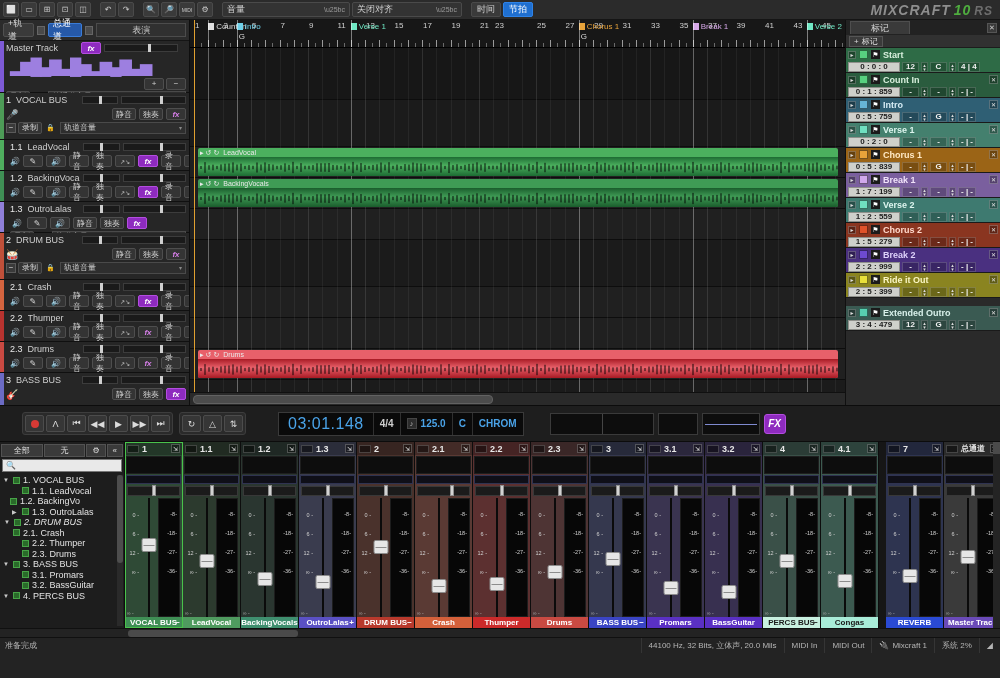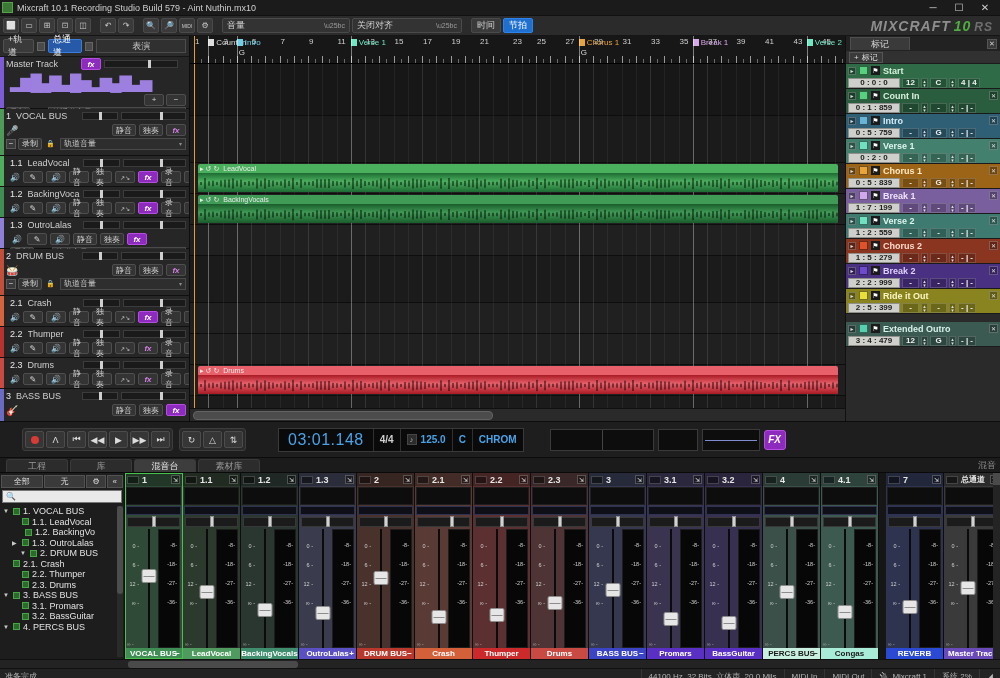--- a/index.html
+++ b/index.html
@@ -257,29 +257,20 @@
   .st-left { padding-left:5px; }
   .st-right { margin-left:auto; display:flex; align-items:center; }
   .st-seg { padding:0 7px; border-left:1px solid #353535; height:15px;
     display:flex; align-items:center; gap:3px; }
 </style>
 </head>
 <body>
 
 <div class="app">
 
-  <div class="titlebar">
-    <div class="tb-ico"></div>
-    <div class="tb-title">Mixcraft 10.1 Recording Studio Build 579 - Aint Nuthin.mx10</div>
-    <div class="tb-btns">
-      <div class="tb-btn">─</div>
-      <div class="tb-btn">☐</div>
-      <div class="tb-btn close">✕</div>
-    </div>
-  </div>
 
 
   <div class="toolbar">
     <div id="tbicons" style="display:flex;gap:2px;align-items:center">
         <div class="tbi">⬜</div>
         <div class="tbi">▭</div>
         <div class="tbi">⊞</div>
         <div class="tbi">⊡</div>
         <div class="tbi">◫</div>
         <div class="tb-sep"></div>
@@ -563,21 +554,21 @@
           <div class="bar-lab" style="left: 33.5px;">3</div>
           <div class="bar-lab" style="left: 62px;">5</div>
           <div class="bar-lab" style="left: 90.5px;">7</div>
           <div class="bar-lab" style="left: 119px;">9</div>
           <div class="bar-lab" style="left: 147.5px;">11</div>
           <div class="bar-lab" style="left: 176px;">13</div>
           <div class="bar-lab" style="left: 204.5px;">15</div>
           <div class="bar-lab" style="left: 233px;">17</div>
           <div class="bar-lab" style="left: 261.5px;">19</div>
           <div class="bar-lab" style="left: 290px;">21</div>
-          <div class="bar-lab" style="left: 323px;">23</div>
+          <div class="bar-lab" style="left: 305px;">23</div>
           <div class="bar-lab" style="left: 347px;">25</div>
           <div class="bar-lab" style="left: 375.5px;">27</div>
           <div class="bar-lab" style="left: 404px;">29</div>
           <div class="bar-lab" style="left: 432.5px;">31</div>
           <div class="bar-lab" style="left: 461px;">33</div>
           <div class="bar-lab" style="left: 489.5px;">35</div>
           <div class="bar-lab" style="left: 518px;">37</div>
           <div class="bar-lab" style="left: 546.5px;">39</div>
           <div class="bar-lab" style="left: 575px;">41</div>
           <div class="bar-lab" style="left: 603.5px;">43</div>
@@ -1594,27 +1585,20 @@
         <div class="split"></div>
       </div>
       <div class="mbar" style="width:40px"></div>
       <div class="mbar" style="width:58px">
         <div style="position:absolute;left:2px;right:2px;top:50%;height:1px;background:#7f8ad0"></div>
       </div>
       <div class="mfx">FX</div>
     </div>
   </div>
 
-  <div class="lowtabs" id="lowtabs">
-      <div class="ltab">工程</div>
-      <div class="ltab">库</div>
-      <div class="ltab on">混音台</div>
-      <div class="ltab">素材库</div>
-      <div class="ltab-r">混音</div>
-    </div>
 
   <div class="mixer">
     <div class="mixlist">
       <div class="ml-bar" id="mlbar">
           <div class="ml-btn" style="flex: 1 1 0%;">全部</div>
           <div class="ml-btn" style="flex: 1 1 0%;">无</div>
           <div class="ml-btn">⚙</div>
           <div class="ml-btn">«</div>
         </div>
       <div class="ml-search">
@@ -1624,31 +1608,31 @@
         <div class="trow" style="padding-left: 3px;">
             <div class="tw">▼</div>
             <div class="tck"></div>
             <div>1. VOCAL BUS</div>
           </div>
           <div class="trow" style="padding-left: 12px;">
             <div class="tw"></div>
             <div class="tck"></div>
             <div>1.1. LeadVocal</div>
           </div>
-          <div class="trow" style="padding-left: 15px;">
+          <div class="trow" style="padding-left: 0;">
             <div class="tw"></div>
             <div class="tck"></div>
             <div>1.2. BackingVo</div>
           </div>
           <div class="trow" style="padding-left: 12px;">
             <div class="tw">▶</div>
             <div class="tck"></div>
             <div>1.3. OutroLalas</div>
           </div>
-          <div class="trow" style="padding-left: 20px;">
+          <div class="trow" style="padding-left: 4px; font-style: italic;">
             <div class="tw">▼</div>
             <div class="tck"></div>
             <div>2. DRUM BUS</div>
           </div>
           <div class="trow" style="">
             <div class="tw"></div>
             <div class="tck"></div>
             <div>2.1. Crash</div>
           </div>
           <div class="trow" style="padding-left: 12px;">

